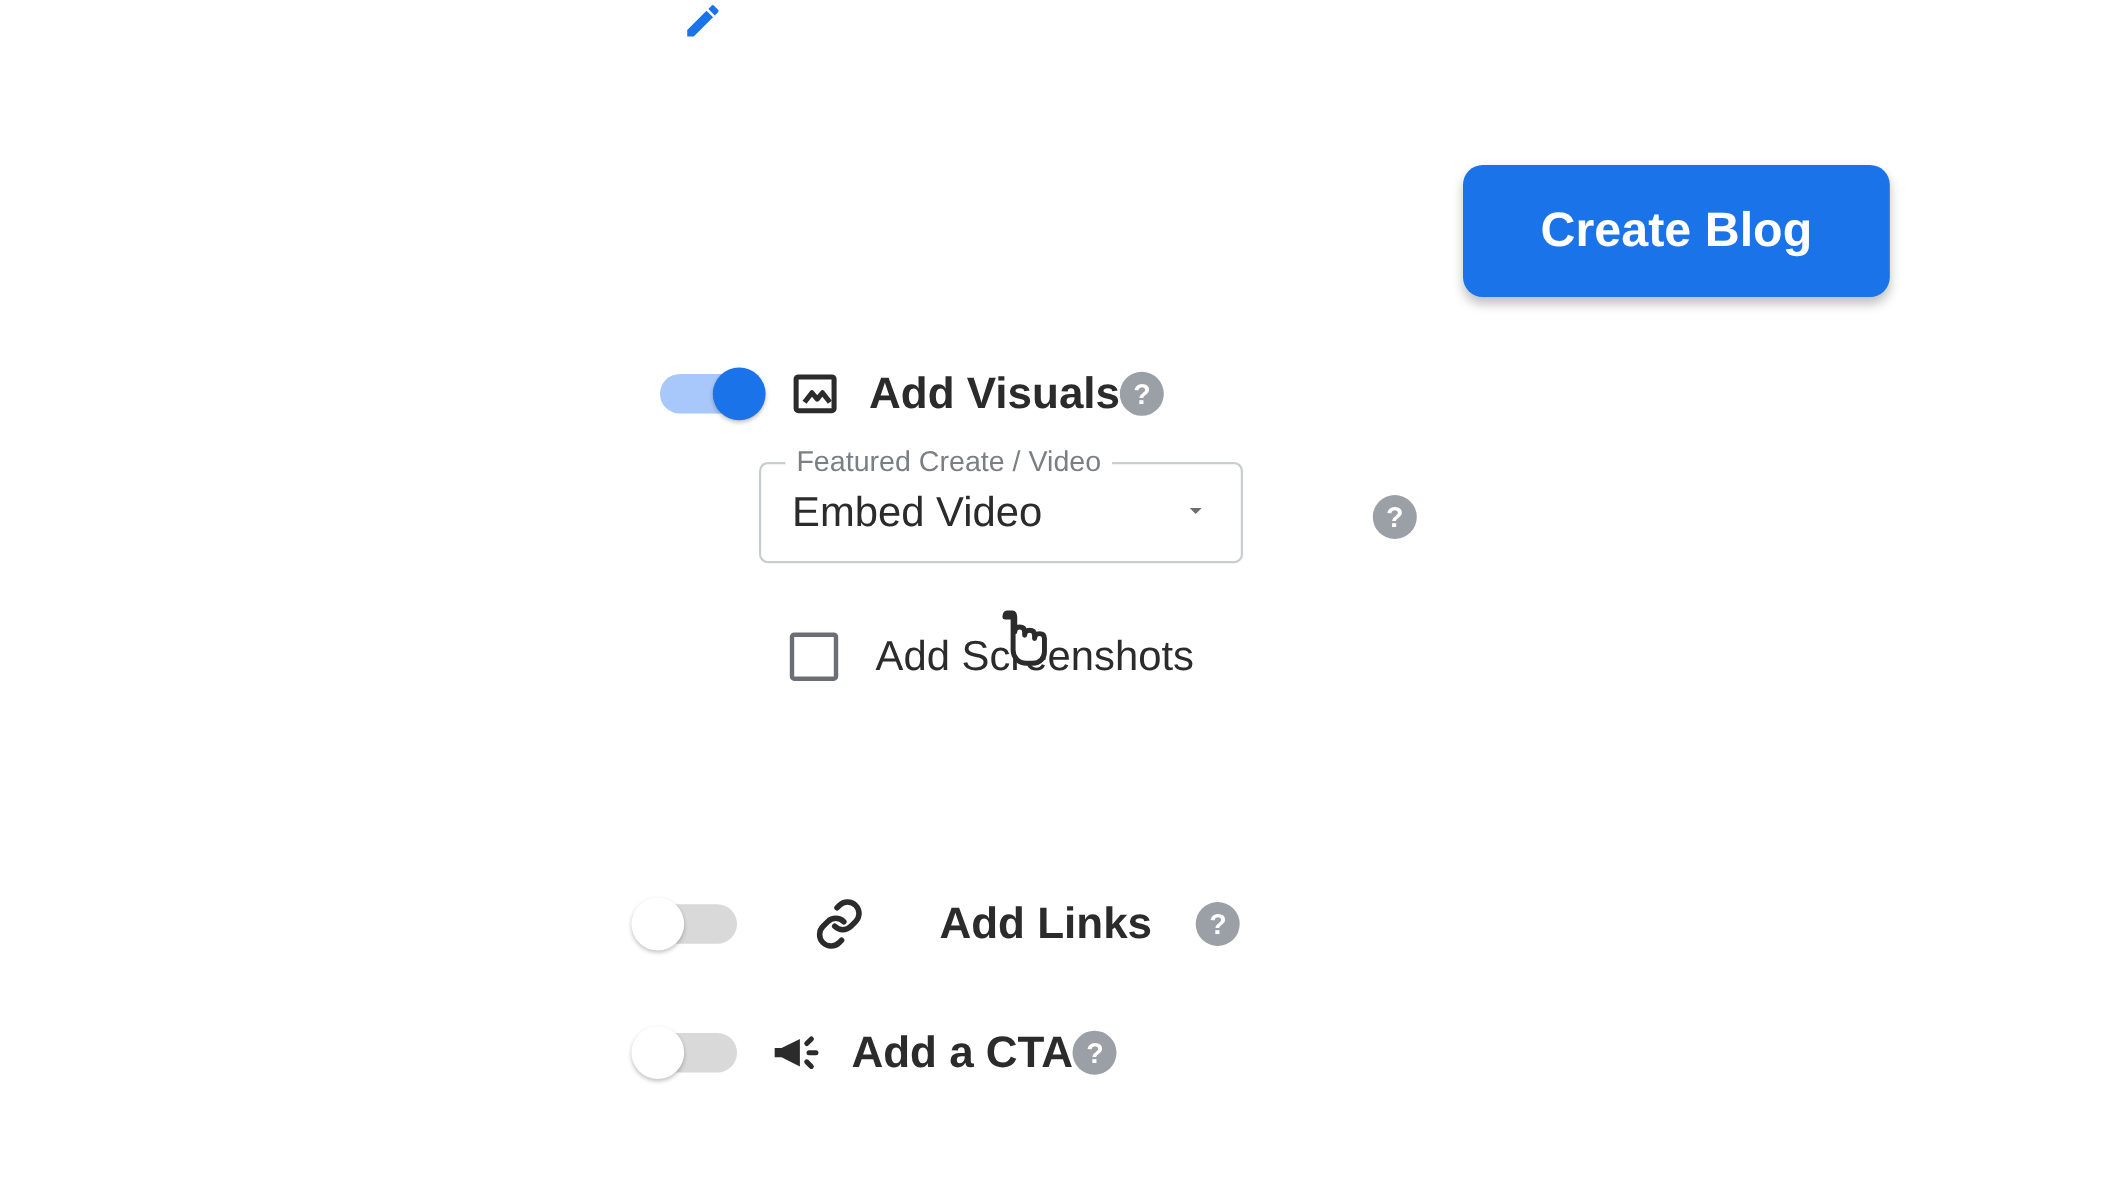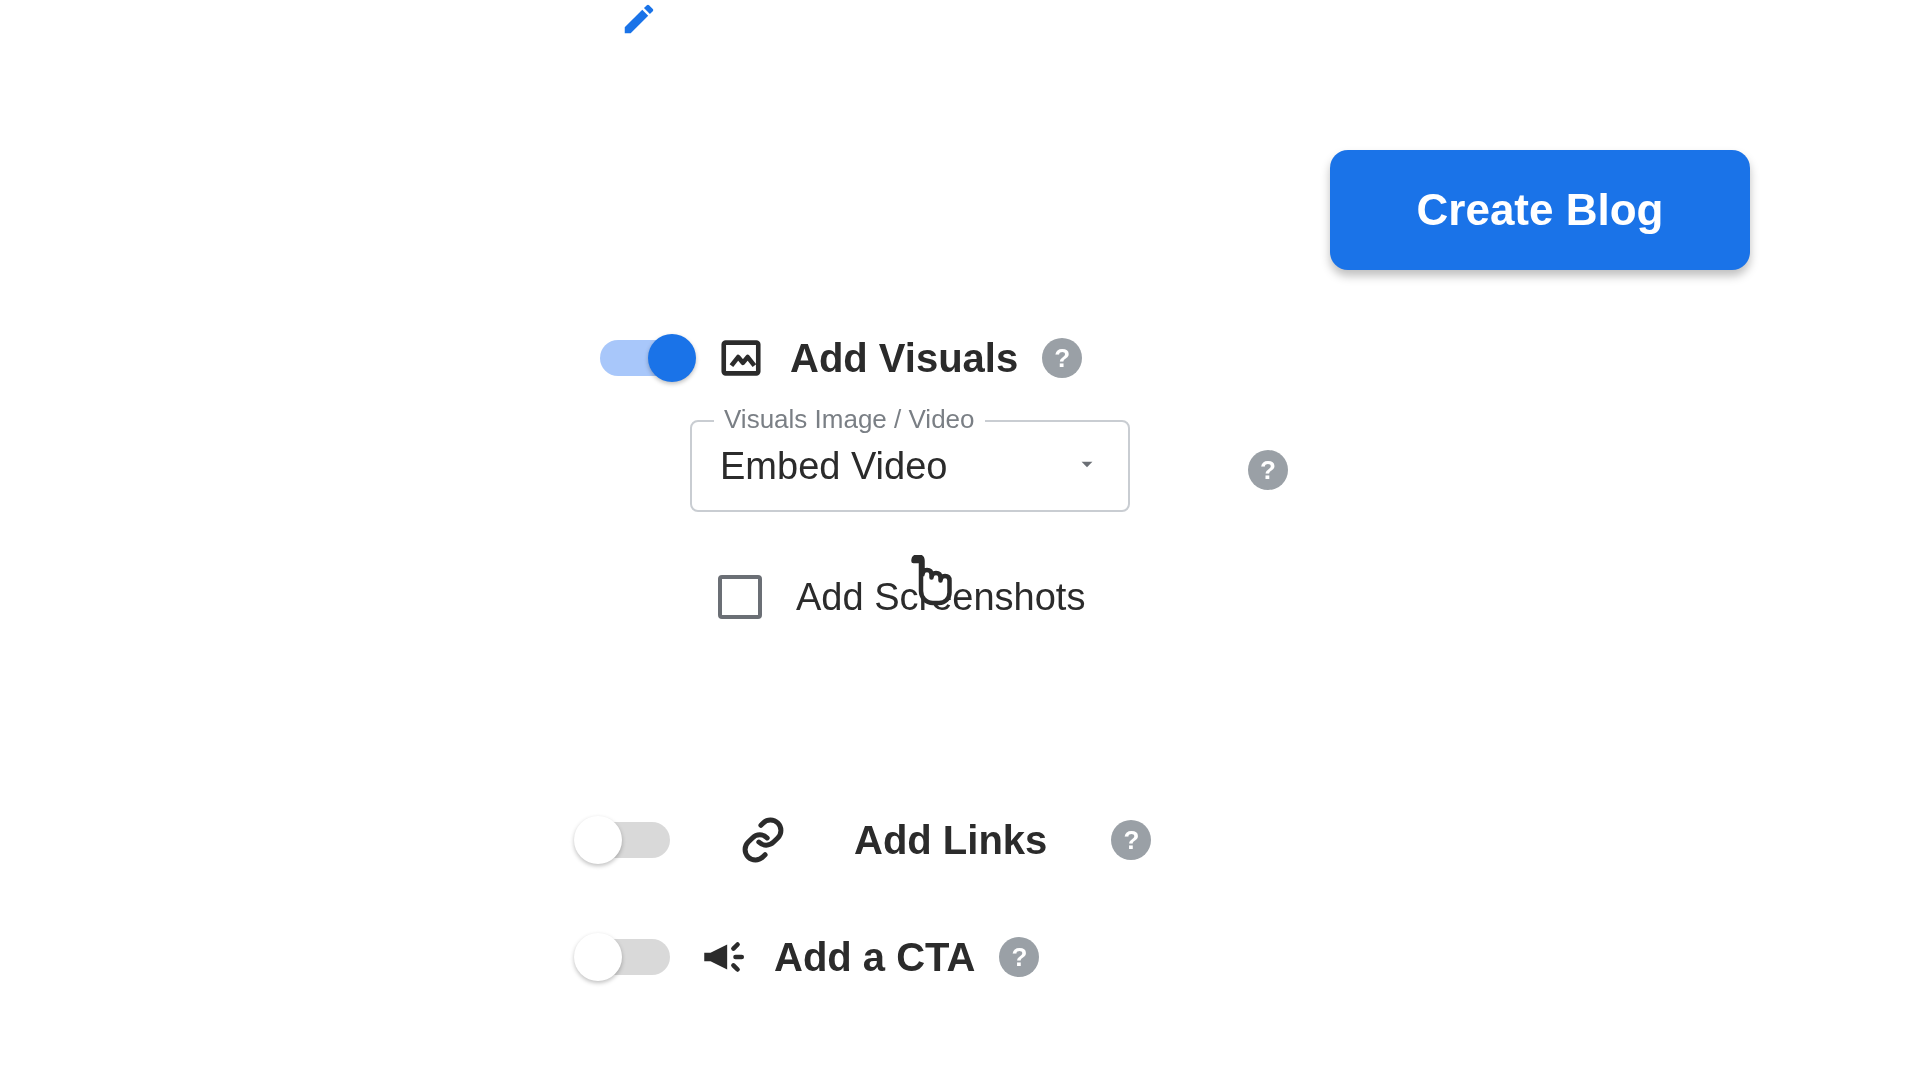--- a/index.html
+++ b/index.html
@@ -23,21 +23,21 @@
     color: #1a73e8;
     font-size: 38px;
     font-weight: 600;
   }
 
   
   .create-blog {
     position: absolute;
     left: 1330px;
     top: 150px;
-    width: 420px;
+    width: 388px;
     height: 120px;
     background: #1a73e8;
     color: #fff;
     border: none;
     border-radius: 18px;
     font-size: 44px;
     font-weight: 600;
     cursor: pointer;
     box-shadow: 0 6px 10px rgba(0,0,0,0.25);
   }
@@ -64,21 +64,21 @@
     top: 50%;
     transform: translateY(-50%);
     box-shadow: 0 2px 4px rgba(0,0,0,0.25);
   }
   .toggle.on { background: #a8c7fa; }
   .toggle.on .knob { right: -6px; background: #1a73e8; }
   .toggle.off { background: #d9d9d9; }
   .toggle.off .knob { left: -6px; background: #fff; }
 
   .section-icon { margin-right: 26px; color: #2b2b2b; display: flex; align-items: center; }
-  .section-label { font-size: 40px; font-weight: 600; color: #2b2b2b; margin-right: 24px; }
+  .section-label { font-size: 40px; font-weight: 600; color: #2b2b2b; }
   .help {
     width: 40px; height: 40px; border-radius: 50%;
     background: #9aa0a6; color: #fff;
     display: flex; align-items: center; justify-content: center;
     font-size: 26px; font-weight: 700;
     cursor: pointer;
   }
 
   
   #row-visuals { left: 600px; top: 335px; }
@@ -169,21 +169,21 @@
       <svg width="46" height="46" viewBox="0 0 24 24" fill="none">
           <rect x="3" y="4" width="18" height="16" rx="1" stroke="#2b2b2b" stroke-width="2.4"></rect>
           <path d="M7 16l3.5-4.5 2.5 3 2.5-3L19 16" stroke="#2b2b2b" stroke-width="2.4" stroke-linejoin="round"></path>
         </svg>
     </span>
     <span class="section-label">Add Visuals</span>
     <span class="help">?</span>
   </div>
 
   <div class="select-wrap">
-    <div class="select-legend">Visuals Image / Video</div>
+    <div class="select-legend">Featured Create / Video</div>
     <div class="select-box">
       <span class="select-value">Embed Video</span>
       <span class="select-caret">
         <svg width="26" height="26" viewBox="0 0 24 24">
             <path d="M7 10l5 5 5-5z" fill="#6b6f75"></path>
           </svg>
       </span>
     </div>
   </div>
   <span class="help select-help">?</span>

